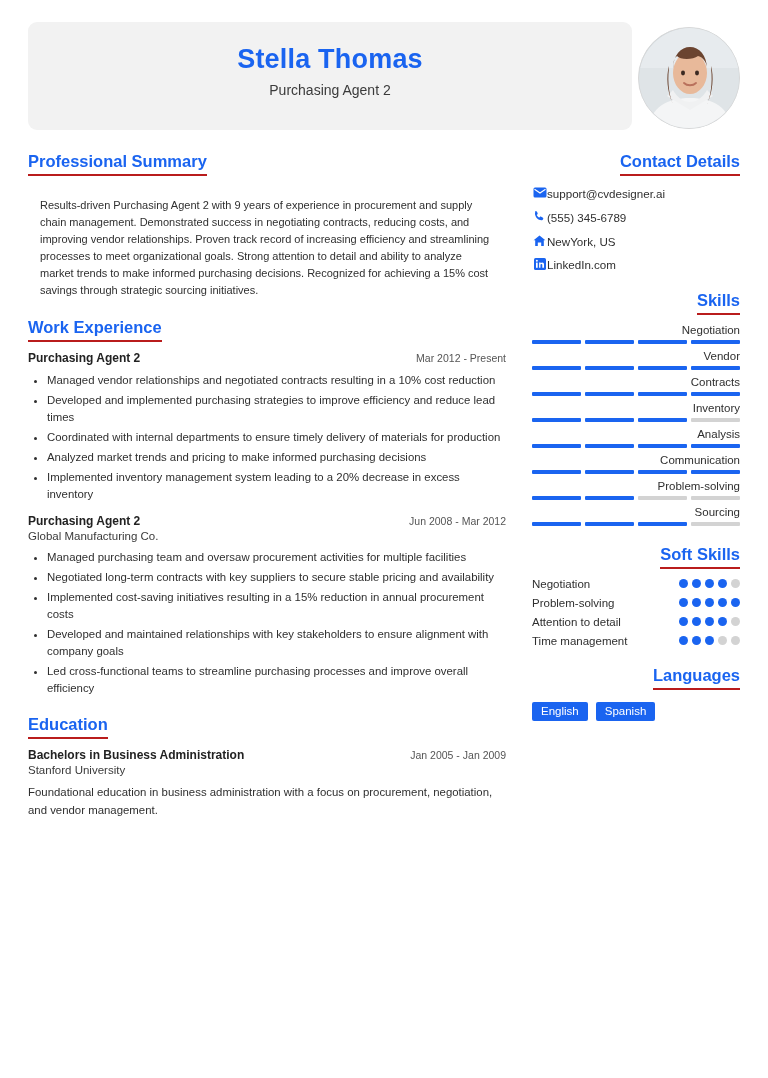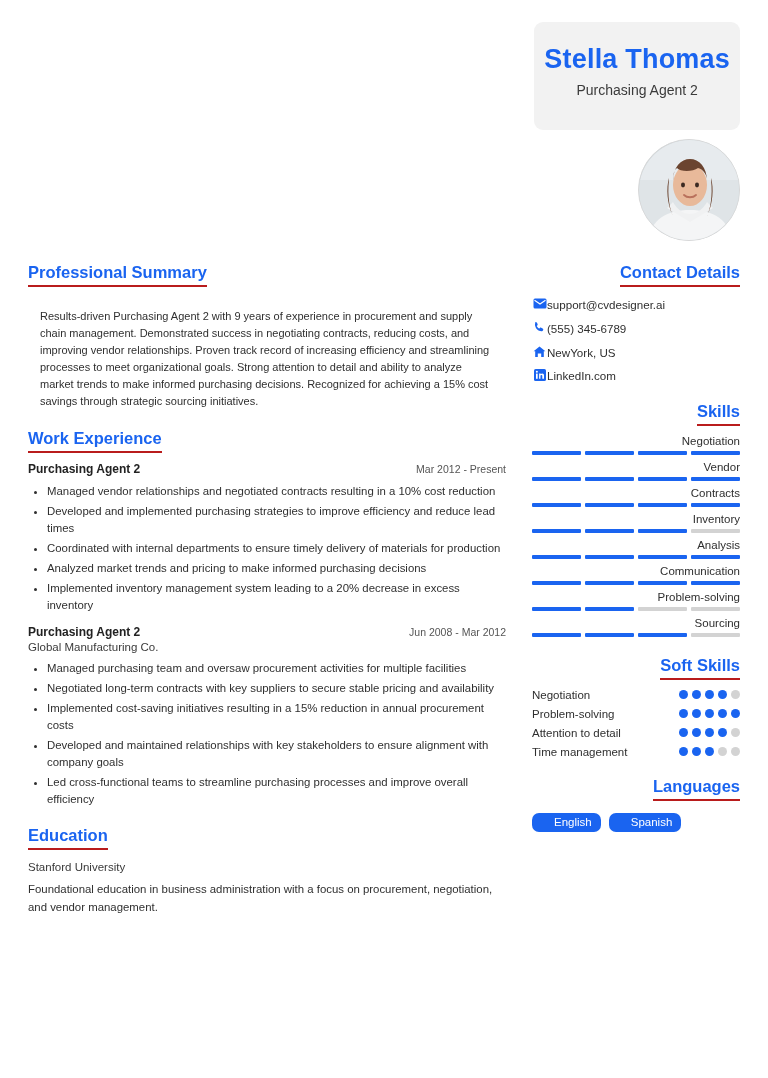--- a/index.html
+++ b/index.html
@@ -18,23 +18,22 @@
   .page {
     width: 768px;
     height: 1078px;
     position: relative;
     padding: 22px 28px 10px 28px;
   }
 
   
   .header-row {
     display: flex;
-    align-items: flex-end;
+    align-items: center;
     gap: 6px;
-    flex-direction: column;
   }
   .name-card {
     flex: 1;
     background: #f2f2f2;
     border-radius: 9px;
     padding: 22px 10px 24px 10px;
     text-align: center;
     min-height: 108px;
   }
   .full-name {
@@ -178,22 +177,22 @@
     width: 9px; height: 9px; border-radius: 50%;
     background: #d3d3d3;
   }
   .dot.on { background: #1a64f0; }
 
   .lang-wrap { display: flex; gap: 8px; flex-wrap: wrap; margin-top: 3px; }
   .lang-chip {
     background: #1a64f0;
     color: #ffffff;
     font-size: 11.5px;
-    padding: 3px 9px 4px 22px;
-    border-radius: 7px;
+    padding: 3px 9px 4px 9px;
+    border-radius: 2px;
   }
 </style>
 </head>
 <body>
 
 <div class="page">
 
   <div class="header-row">
     <div class="name-card">
       <div class="full-name">Stella Thomas</div>
@@ -263,20 +262,24 @@
             <li>Led cross-functional teams to streamline purchasing processes and improve overall efficiency</li>
           </ul>
         </div>
       </div>
 
       <div class="section-wrap">
         <h2 class="section">Education</h2>
 
 
         <div class="edu">
+          <div class="job-head">
+            <span class="job-role">Bachelors in Business Administration</span>
+            <span class="job-dates">Jan 2005 - Jan 2009</span>
+          </div>
           <div class="job-org">Stanford University</div>
           <p class="edu-desc">Foundational education in business administration with a focus on procurement, negotiation, and vendor management.</p>
         </div>
       </div>
 
     </div>
 
     <div class="col-right">
 
       <div class="section-wrap">

